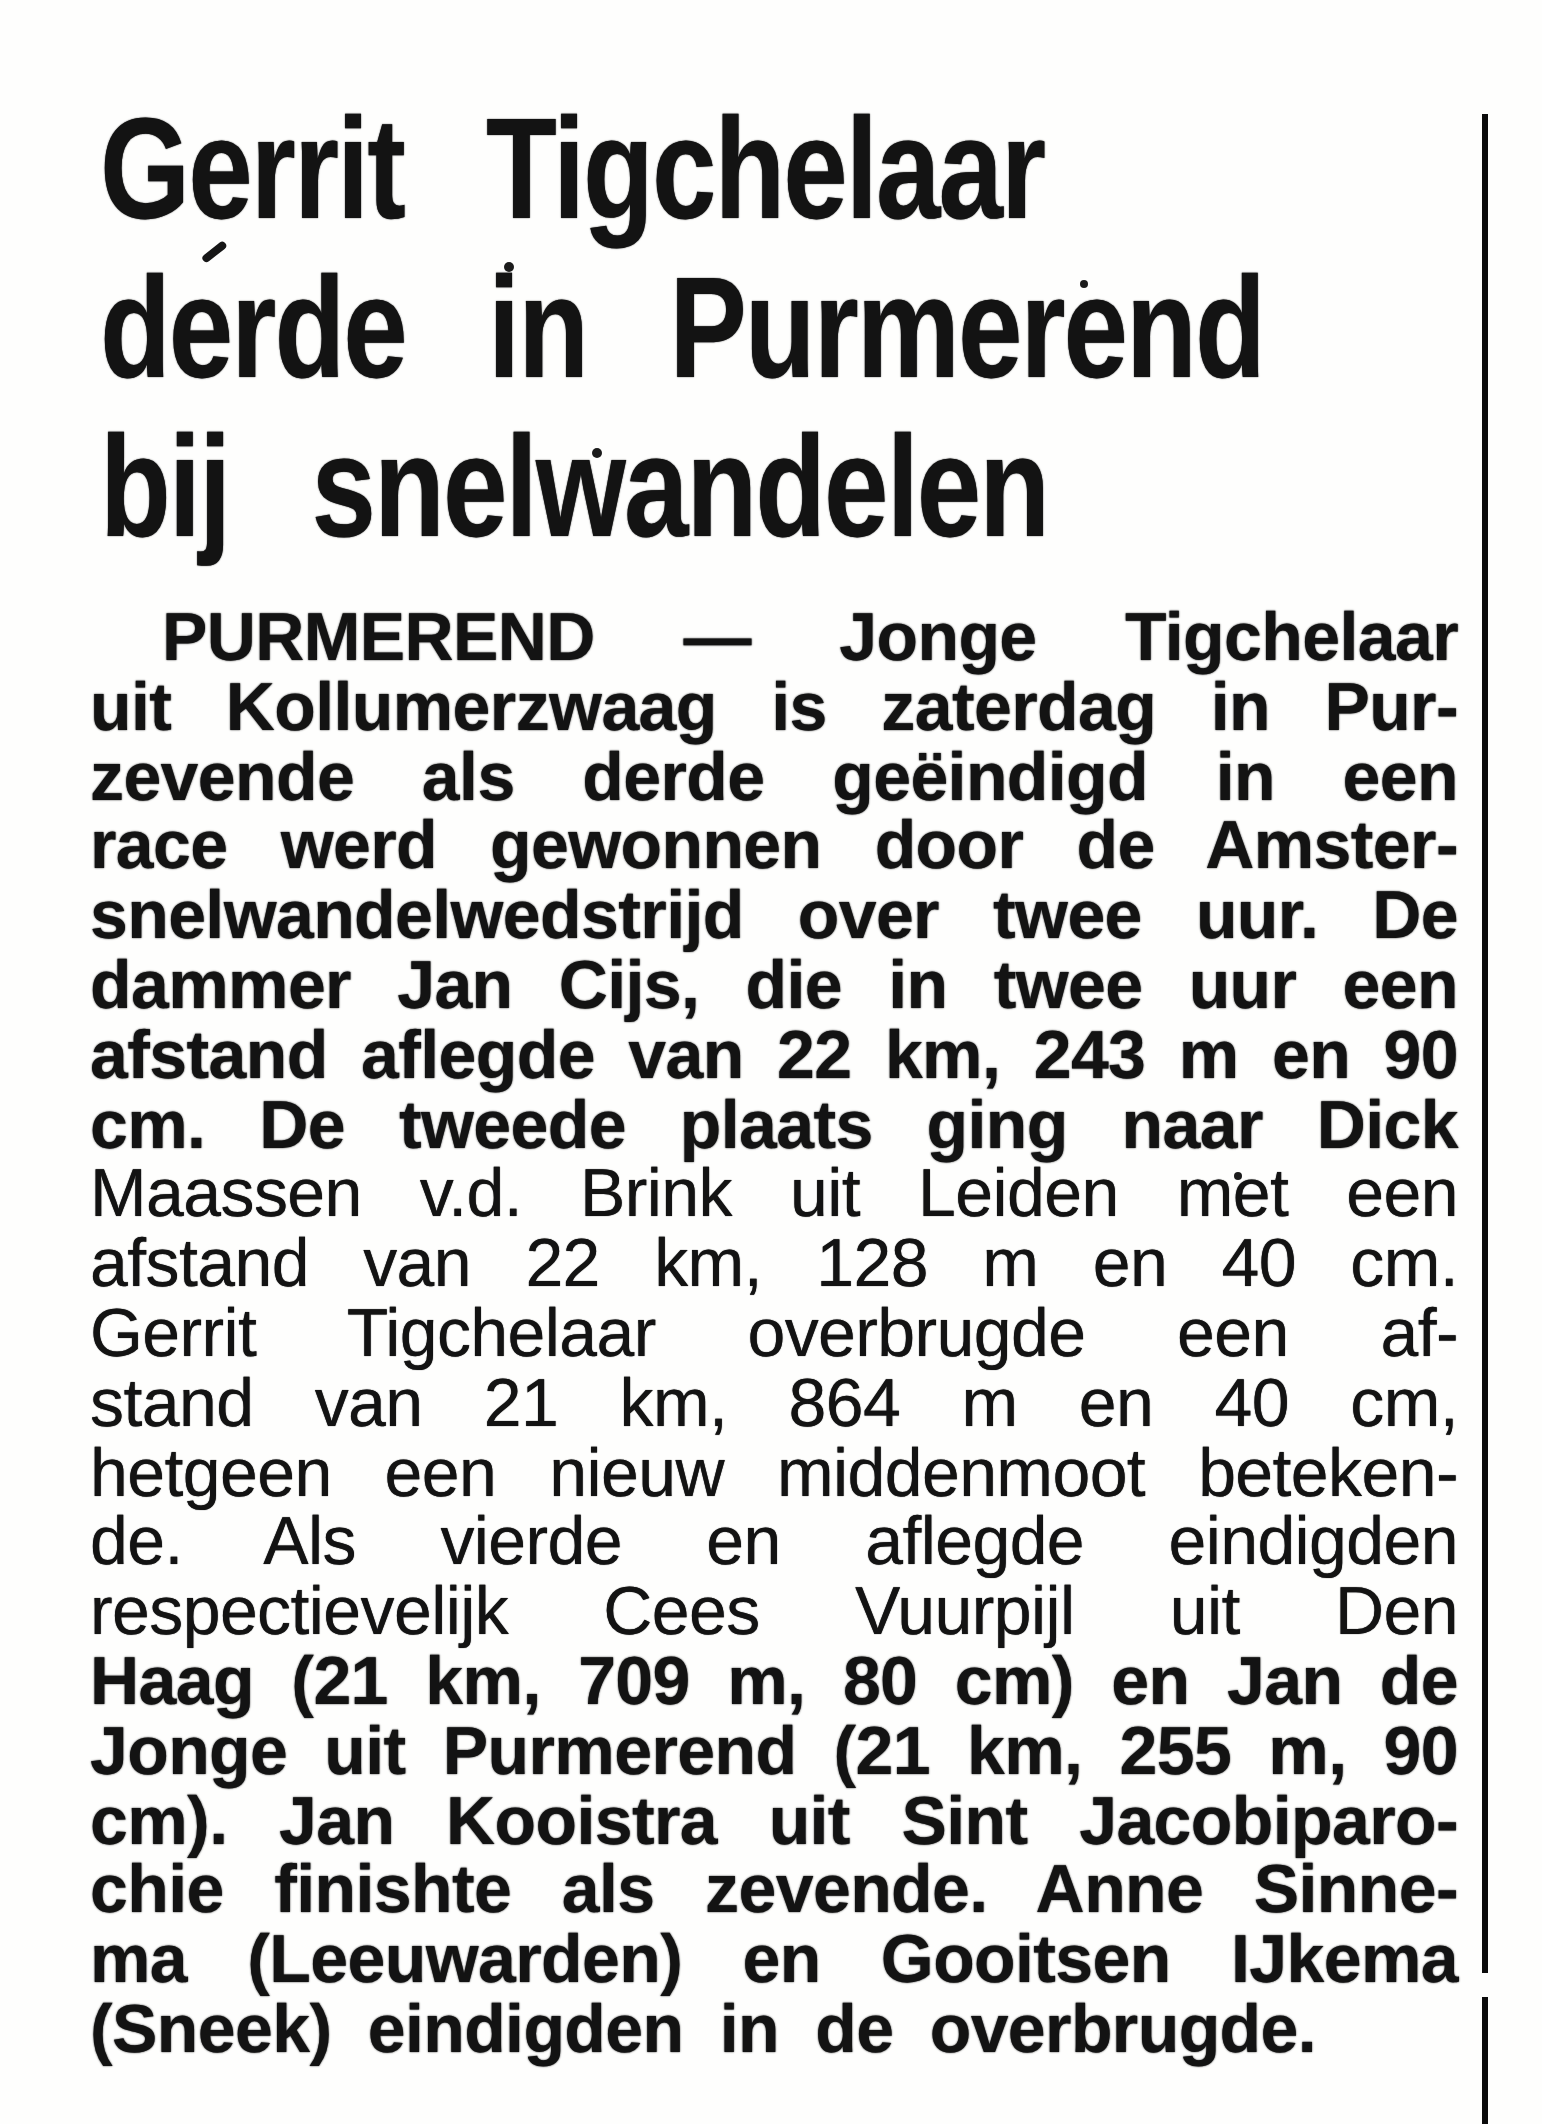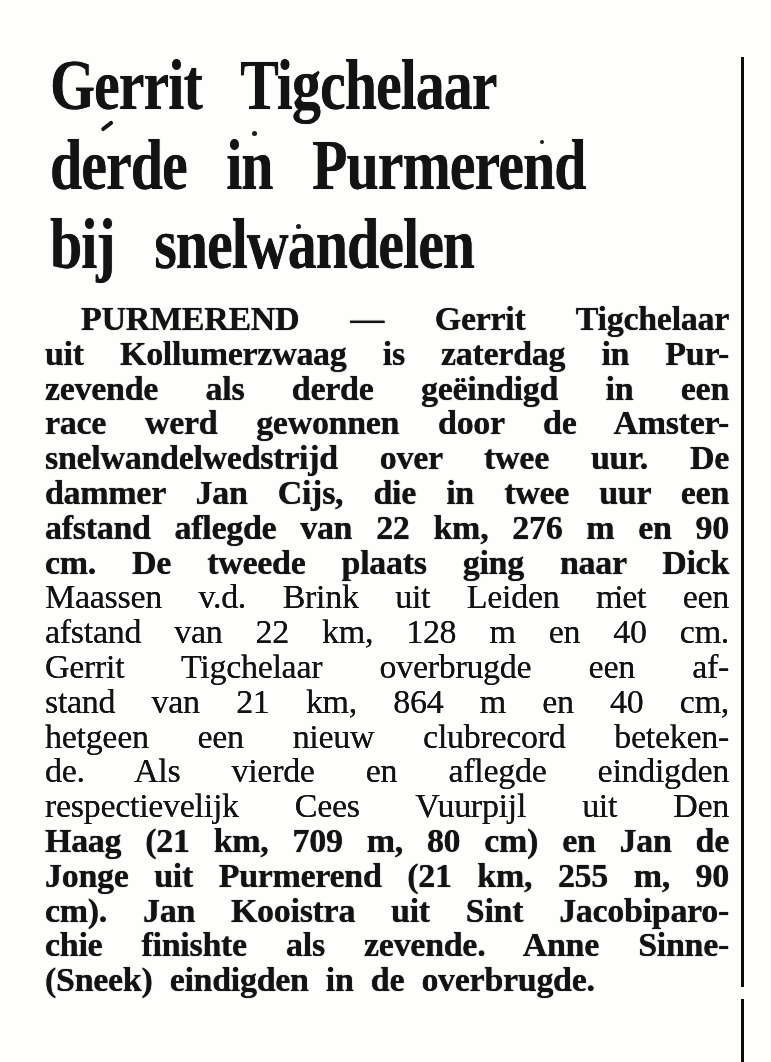--- a/index.html
+++ b/index.html
@@ -1,21 +1,21 @@
 <!DOCTYPE html>
 <html><head>
 <meta charset="utf-8">
 <style>
   html,body{margin:0;padding:0;background:#ffffff;}
   .page{
     position:relative;
     width:771px;height:1062px;
     background:#fefefdff;
     overflow:hidden;
-    font-family:Liberation Serif, serif;
+    font-family:Liberation Sans, sans-serif;
     color:#131313;
   }
   
   .headline{
     position:absolute;left:50px;top:46px;
     font-size:58px;font-weight:700;line-height:64px;
     letter-spacing:-1px;word-spacing:26px;
     transform:scaleY(1.24);transform-origin:top left;
     white-space:nowrap;
     text-shadow:0 0 0.6px currentColor;
@@ -52,39 +52,40 @@
 
 <div class="page">
 
   <div class="headline">
     <div class="hline">Gerrit Tigchelaar</div>
     <div class="hline">derde in Purmerend</div>
     <div class="hline">bij snelwandelen</div>
   </div>
 
   <div class="body-col">
-    <div class="bline bold indent">PURMEREND — Gerrit Tigchelaar</div>
+    <div class="bline bold indent">PURMEREND — Jonge Tigchelaar</div>
     <div class="bline bold">uit Kollumerzwaag is zaterdag in Pur-</div>
     <div class="bline bold">zevende als derde geëindigd in een</div>
     <div class="bline bold">race werd gewonnen door de Amster-</div>
     <div class="bline bold">snelwandelwedstrijd over twee uur. De</div>
     <div class="bline bold">dammer Jan Cijs, die in twee uur een</div>
-    <div class="bline bold">afstand aflegde van 22 km, 276 m en 90</div>
+    <div class="bline bold">afstand aflegde van 22 km, 243 m en 90</div>
     <div class="bline bold">cm. De tweede plaats ging naar Dick</div>
     <div class="bline">Maassen v.d. Brink uit Leiden met een</div>
     <div class="bline">afstand van 22 km, 128 m en 40 cm.</div>
     <div class="bline">Gerrit Tigchelaar overbrugde een af-</div>
     <div class="bline">stand van 21 km, 864 m en 40 cm,</div>
-    <div class="bline">hetgeen een nieuw clubrecord beteken-</div>
+    <div class="bline">hetgeen een nieuw middenmoot beteken-</div>
     <div class="bline">de. Als vierde en aflegde eindigden</div>
     <div class="bline">respectievelijk Cees Vuurpijl uit Den</div>
     <div class="bline bold">Haag (21 km, 709 m, 80 cm) en Jan de</div>
     <div class="bline bold">Jonge uit Purmerend (21 km, 255 m, 90</div>
     <div class="bline bold">cm). Jan Kooistra uit Sint Jacobiparo-</div>
     <div class="bline bold">chie finishte als zevende. Anne Sinne-</div>
+    <div class="bline bold">ma (Leeuwarden) en Gooitsen IJkema</div>
     <div class="bline bold last">(Sneek) eindigden in de overbrugde.</div>
   </div>
 
   <div class="rule"></div>
 
   <div class="accent-mark"></div>
   <div class="speck" style="left:252px;top:131px;width:5px;height:5px;"></div>
   <div class="speck" style="left:540px;top:140px;width:4px;height:4px;"></div>
   <div class="speck" style="left:296px;top:224px;width:5px;height:5px;"></div>
   <div class="speck" style="left:617px;top:586px;width:4px;height:4px;"></div>

